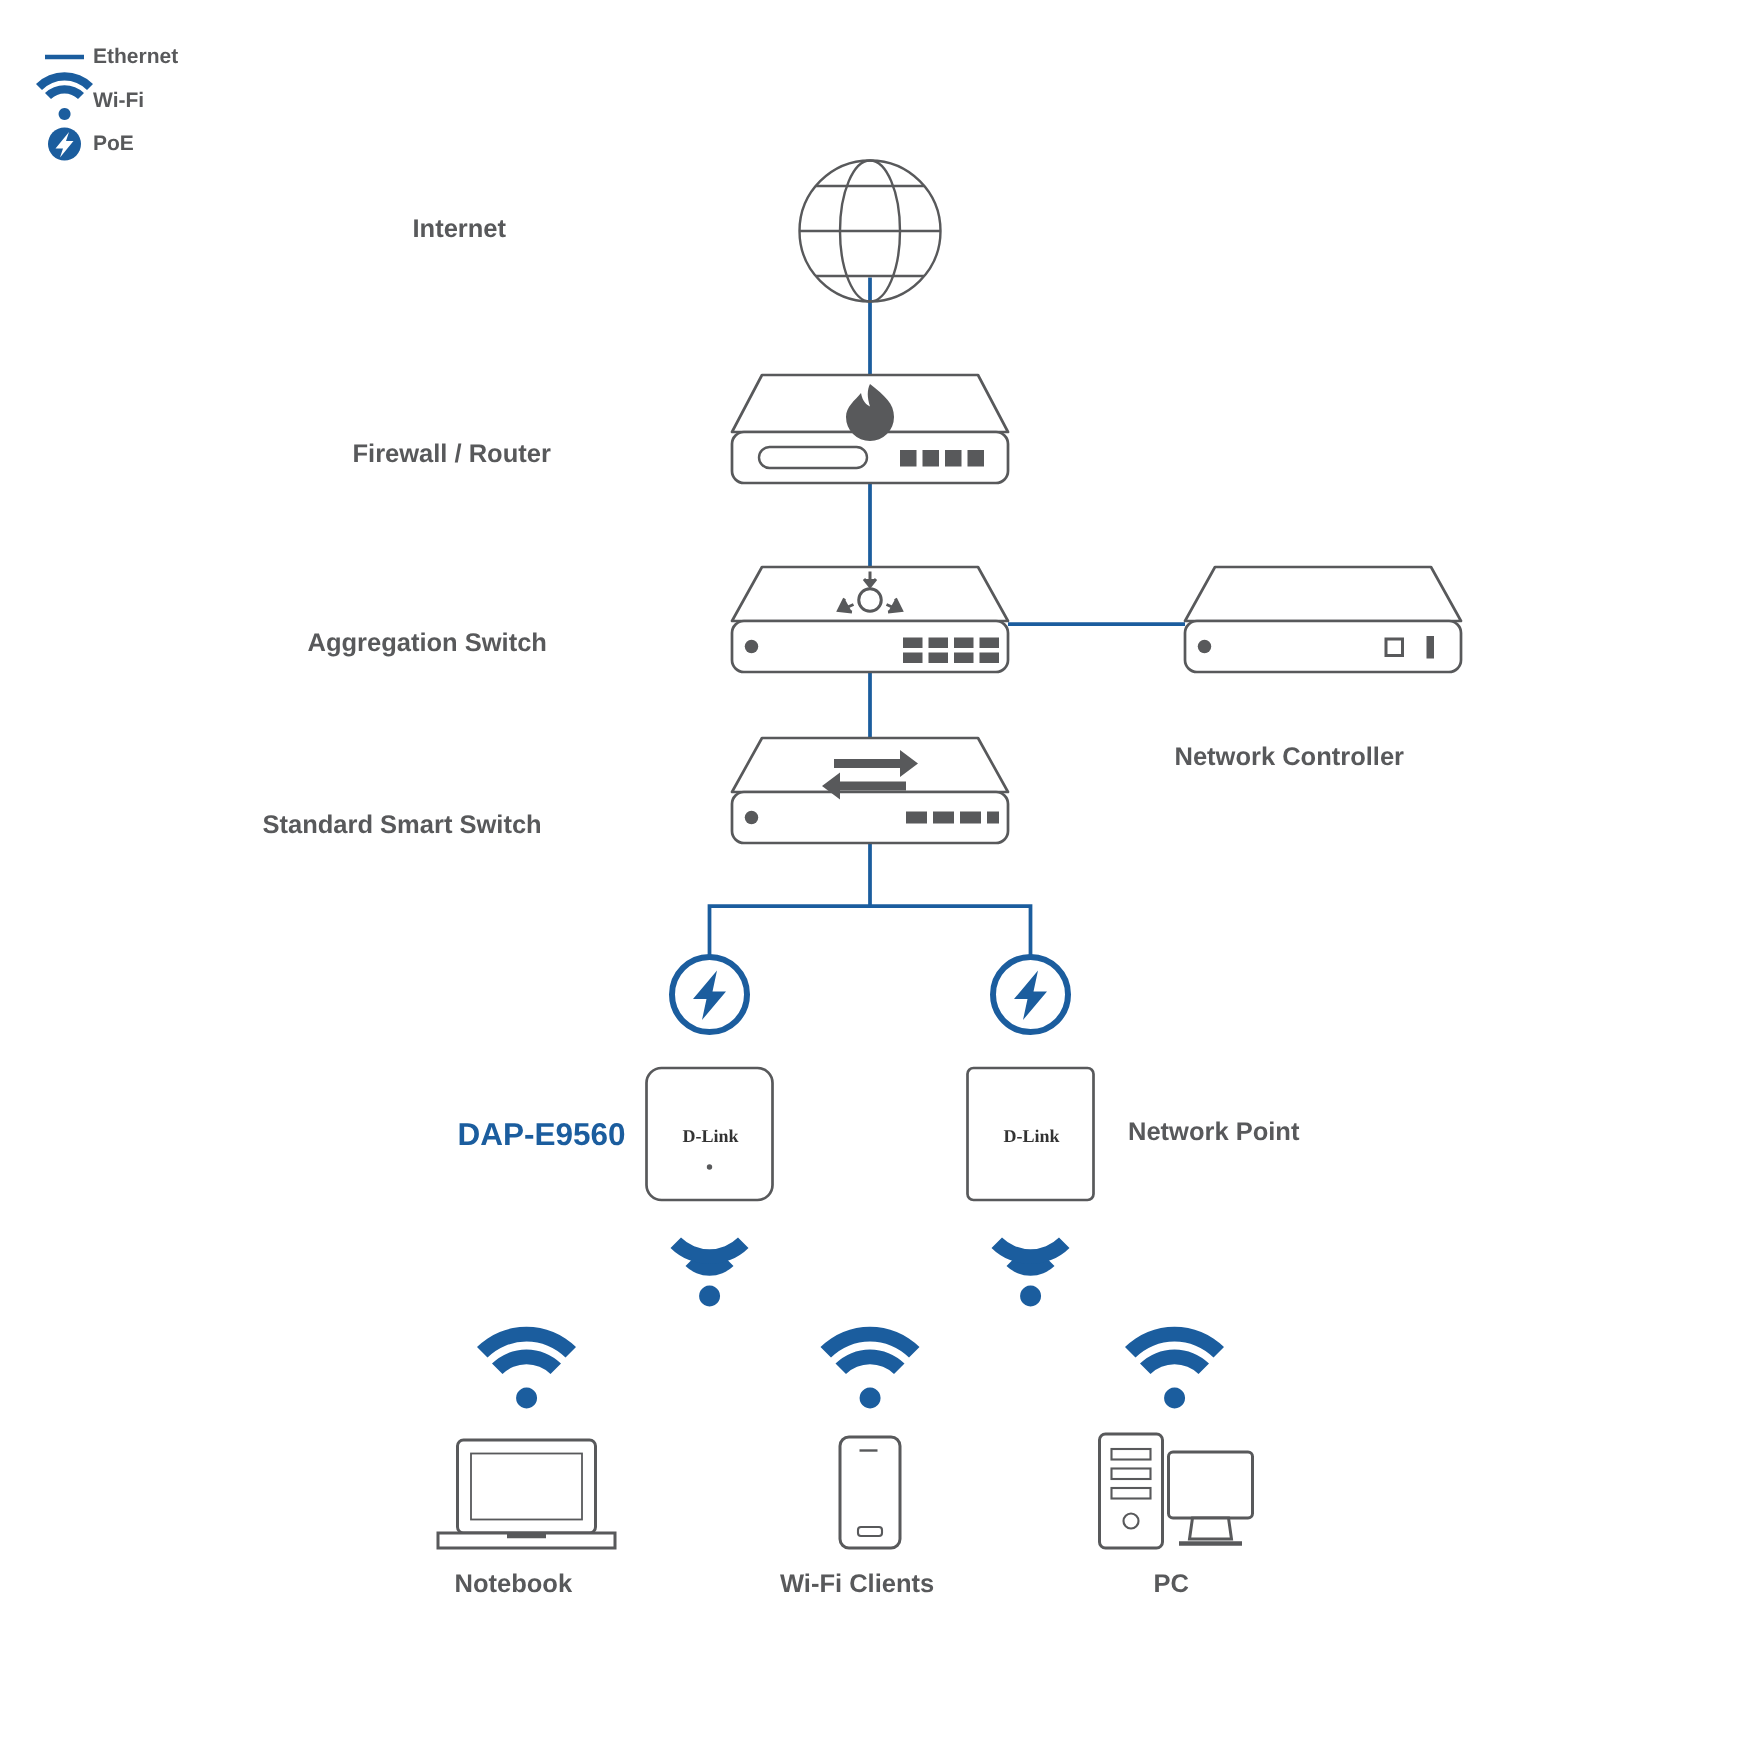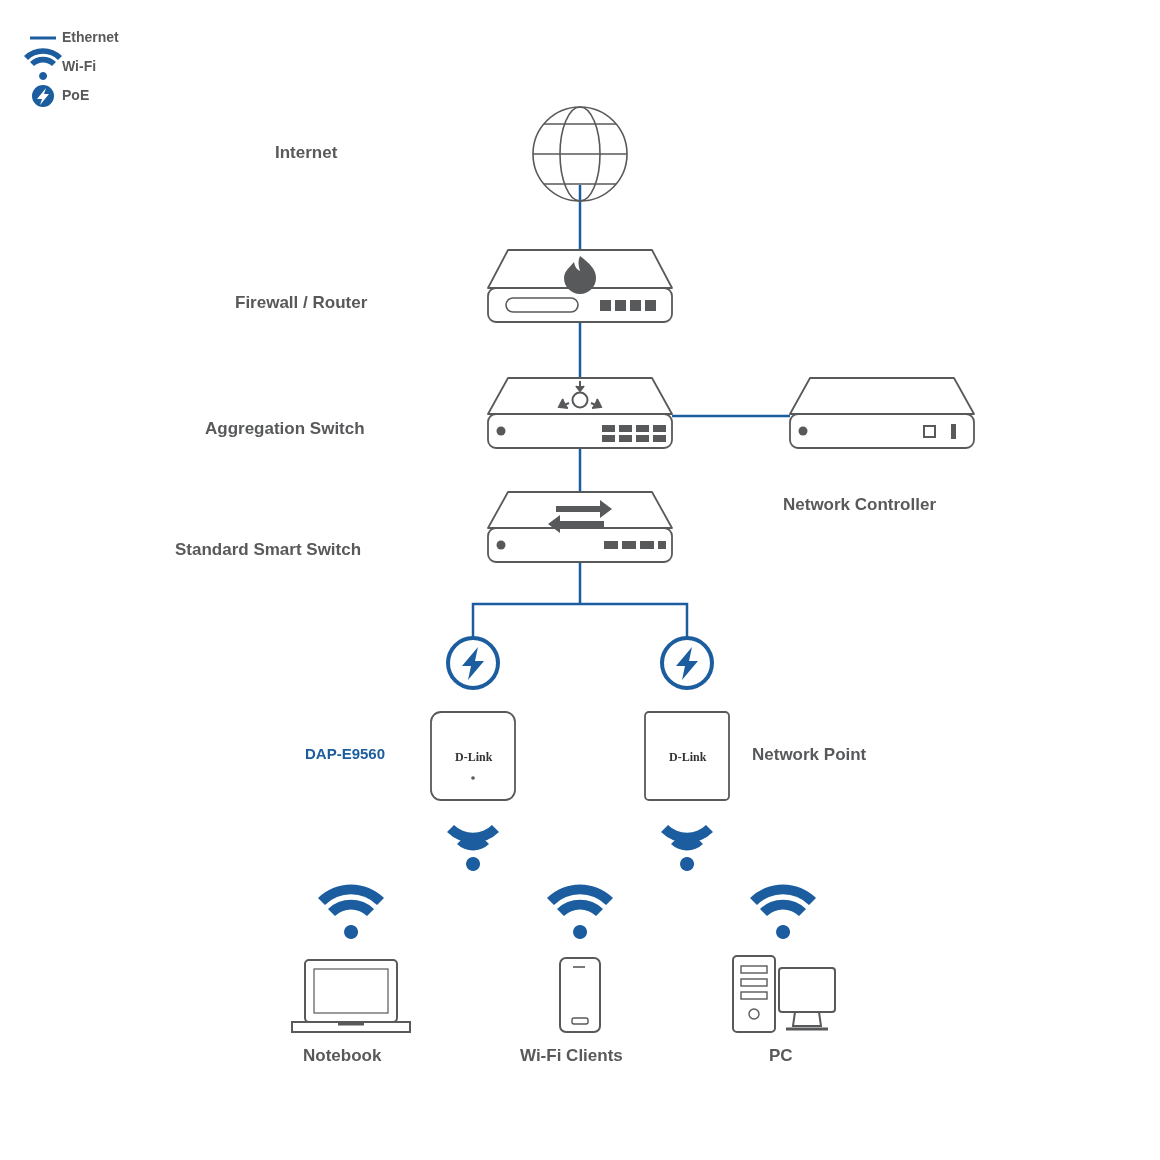--- a/index.html
+++ b/index.html
@@ -38,21 +38,21 @@
   }
   .legend-text { position: absolute; left: 32px; top: -1px; text-align: right; }
   svg { display: block; }
   .hl-box {
     position: absolute;
     background: #b7cfdf;
     border-radius: 4px;
   }
   .hl-label {
     position: absolute;
-    font-size: 15px;
+    font-size: 21px;
     font-weight: bold;
     color: #1b5d9e;
     white-space: nowrap;
   }
   .dlink-text {
     position: absolute;
     font-family: "Liberation Serif", serif;
     font-size: 12px;
     font-weight: bold;
     color: #333;

